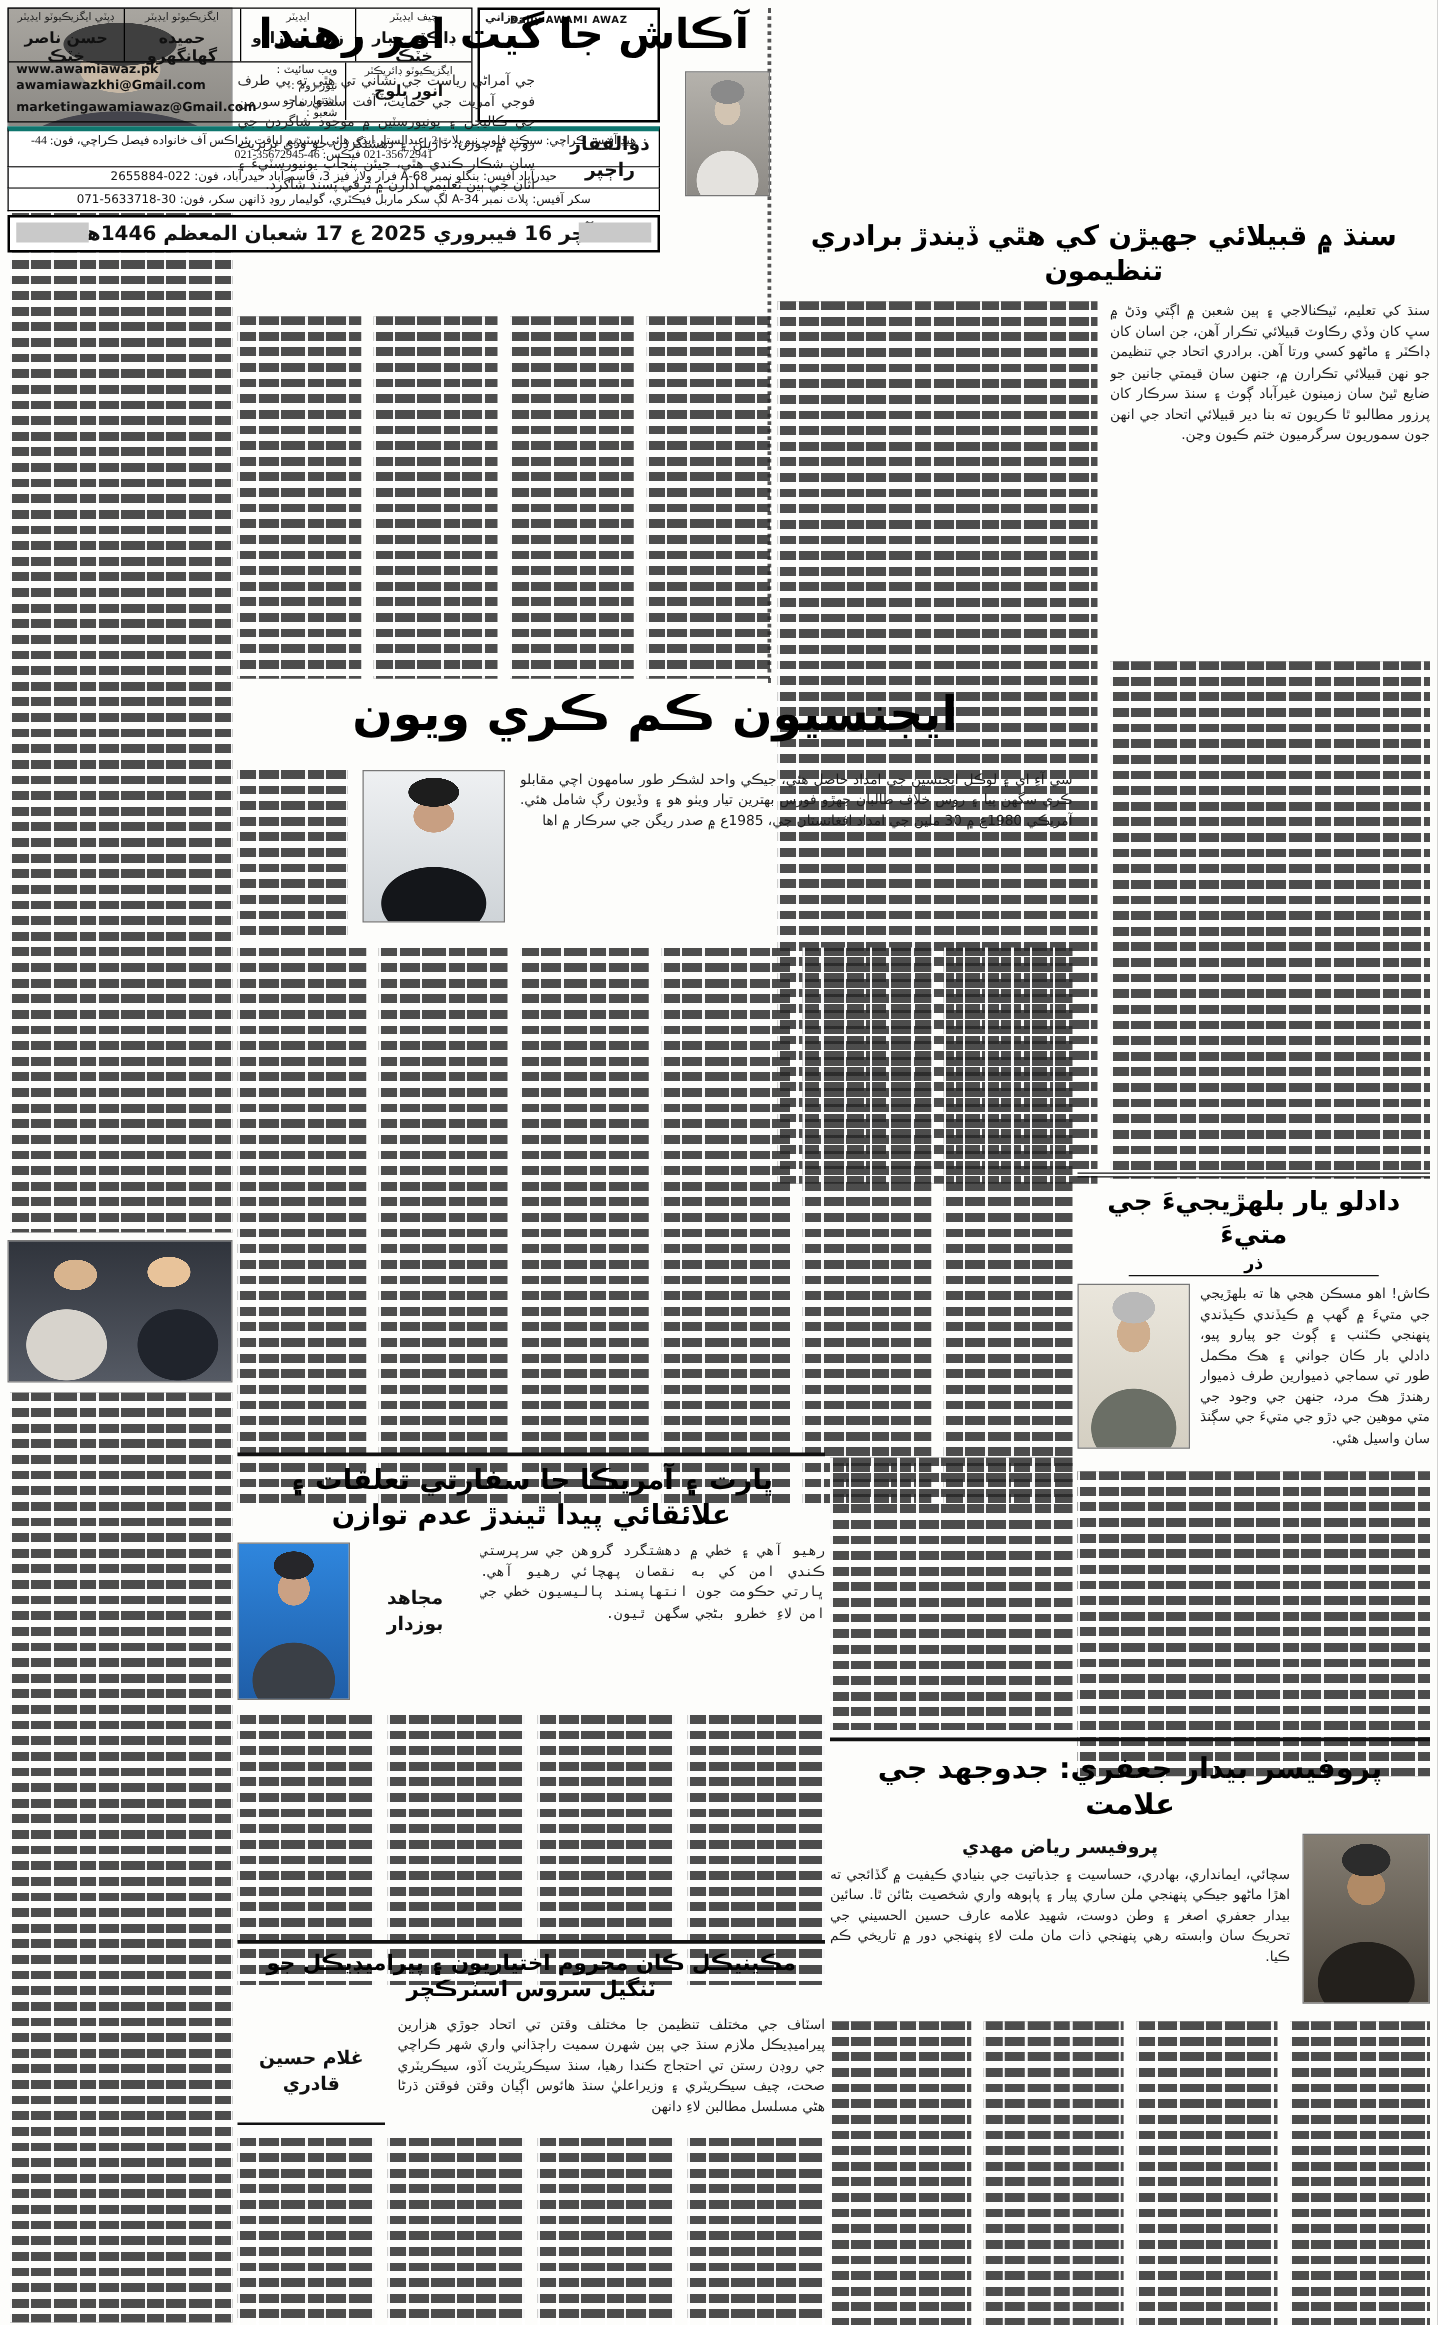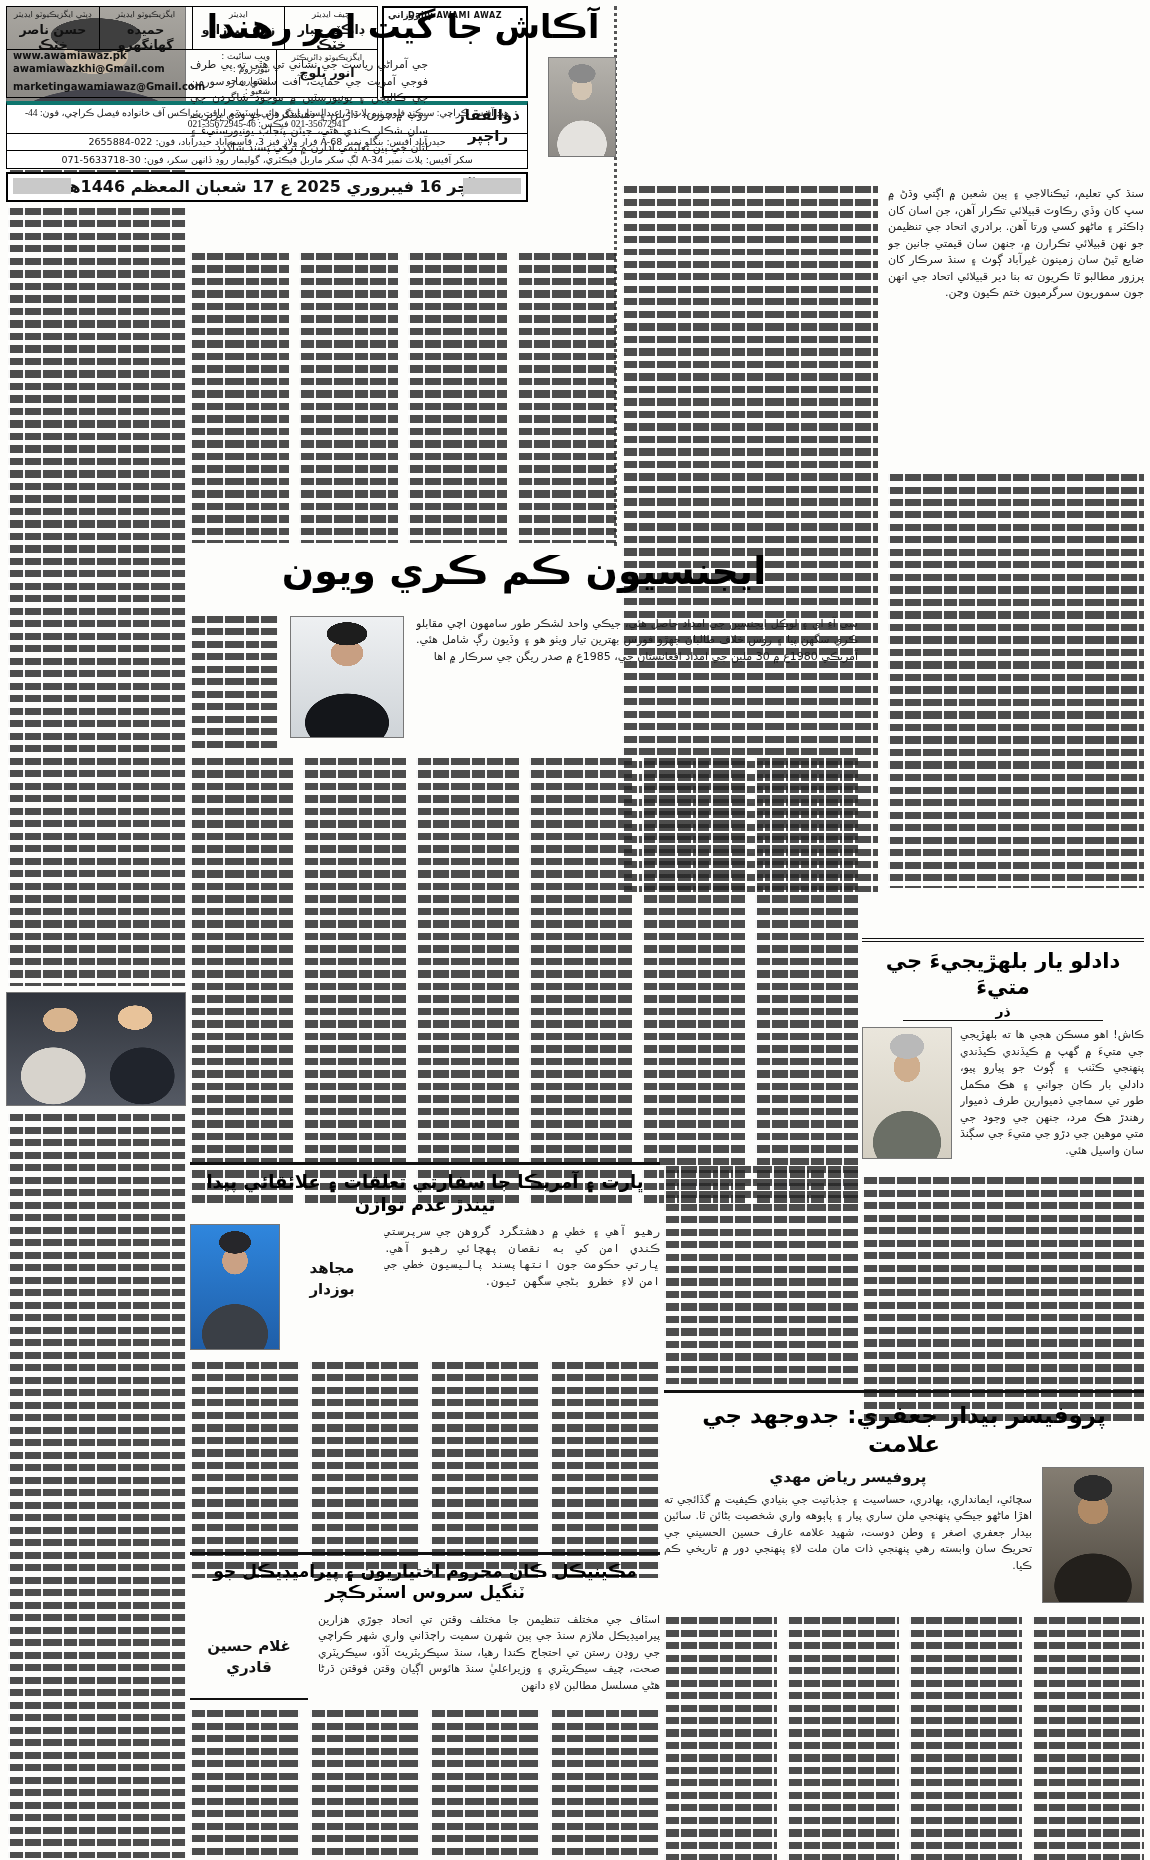--- a/index.html
+++ b/index.html
@@ -163,20 +163,21 @@
     </div>
     <div class="cols" style="height:290px;margin-top:8px;">
       <div class="col sim"></div>
       <div class="col sim"></div>
       <div class="col sim"></div>
       <div class="col sim"></div>
     </div>
   </div>
 
   <div class="abs" style="left:622px;top:176px;width:522px;height:756px;">
+    <div class="headline" style="font-size:22px;">سنڌ ۾ قبيلائي جهيڙن کي هٿي ڏيندڙ برادري تنظيمون</div>
     <div class="cols" style="height:706px;margin-top:10px;">
       <div class="col">
         <div class="lead" style="height:280px;">سنڌ کي تعليم، ٽيڪنالاجي ۽ ٻين شعبن ۾ اڳتي وڌڻ ۾ سڀ کان وڏي رڪاوٽ قبيلائي تڪرار آهن، جن اسان کان ڊاڪٽر ۽ ماڻهو کسي ورتا آهن. برادري اتحاد جي تنظيمن جو نهن قبيلائي تڪرارن ۾، جنهن سان قيمتي جانين جو ضايع ٿيڻ سان زمينون غيرآباد ڳوٺ ۽ سنڌ سرڪار کان پرزور مطالبو ٿا ڪريون ته بنا دير قبيلائي اتحاد جي انهن جون سموريون سرگرميون ختم ڪيون وڃن.</div>
         <div class="sim" style="height:414px;margin-top:8px;"></div>
       </div>
       <div class="col sim"></div>
     </div>
   </div>
 
   <div class="abs" style="left:190px;top:548px;width:668px;height:610px;">
@@ -202,21 +203,21 @@
     <div style="display:flex;gap:8px;height:142px;">
       <div class="lead" style="flex:1;">ڪاش! اهو مسڪن هجي ها ته بلهڙيجي جي متيءَ ۾ گهپ ۾ ڪيڏندي ڪيڏندي پنهنجي ڪٽنب ۽ ڳوٺ جو پيارو پيو، دادلي بار ڪان جواني ۽ هڪ مڪمل طور تي سماجي ذميوارين طرف ذميوار رهندڙ هڪ مرد، جنهن جي وجود جي متي موهين جي دڙو جي متيءَ جي سڳنڌ سان واسيل هئي.</div>
       <div class="photo ph-dadlu" style="flex:0 0 88px;height:130px;"></div>
     </div>
     <div class="sim" style="height:244px;margin-top:8px;"></div>
   </div>
 
   <div class="abs sim" style="left:664px;top:1166px;width:194px;height:218px;"></div>
 
   <div class="abs rule-top" style="left:190px;top:1162px;width:470px;height:384px;">
-    <div class="headline" style="font-size:18px;margin-top:6px;">ڀارت ۽ آمريڪا جا سفارتي تعلقات ۽ علائقائي پيدا ٿيندڙ عدم توازن</div>
+    <div class="headline" style="font-size:22px;margin-top:6px;">ڀارت ۽ آمريڪا جا سفارتي تعلقات ۽ علائقائي پيدا ٿيندڙ عدم توازن</div>
     <div style="display:flex;gap:10px;margin-top:8px;height:128px;">
       <div class="lead" style="flex:1;font-family:Liberation Mono, monospace;">رهيو آهي ۽ خطي ۾ دهشتگرد گروهن جي سرپرستي ڪندي امن کي به نقصان پهچائي رهيو آهي. ڀارتي حڪومت جون انتهاپسند پاليسيون خطي جي امن لاءِ خطرو بڻجي سگهن ٿيون.</div>
       <div class="authorname" style="flex:0 0 84px;padding-top:34px;">مجاهد بوزدار</div>
       <div class="photo ph-mujahid" style="flex:0 0 88px;height:124px;"></div>
     </div>
     <div class="cols" style="height:216px;margin-top:10px;">
       <div class="col sim"></div>
       <div class="col sim"></div>
       <div class="col sim"></div>
       <div class="col sim"></div>

